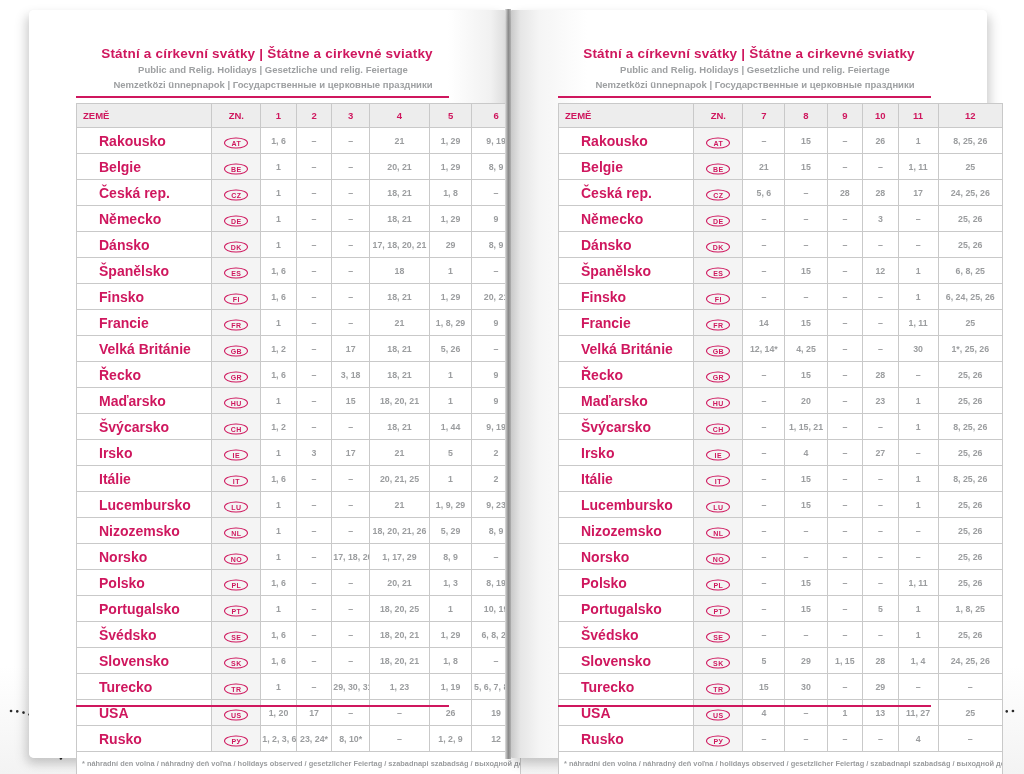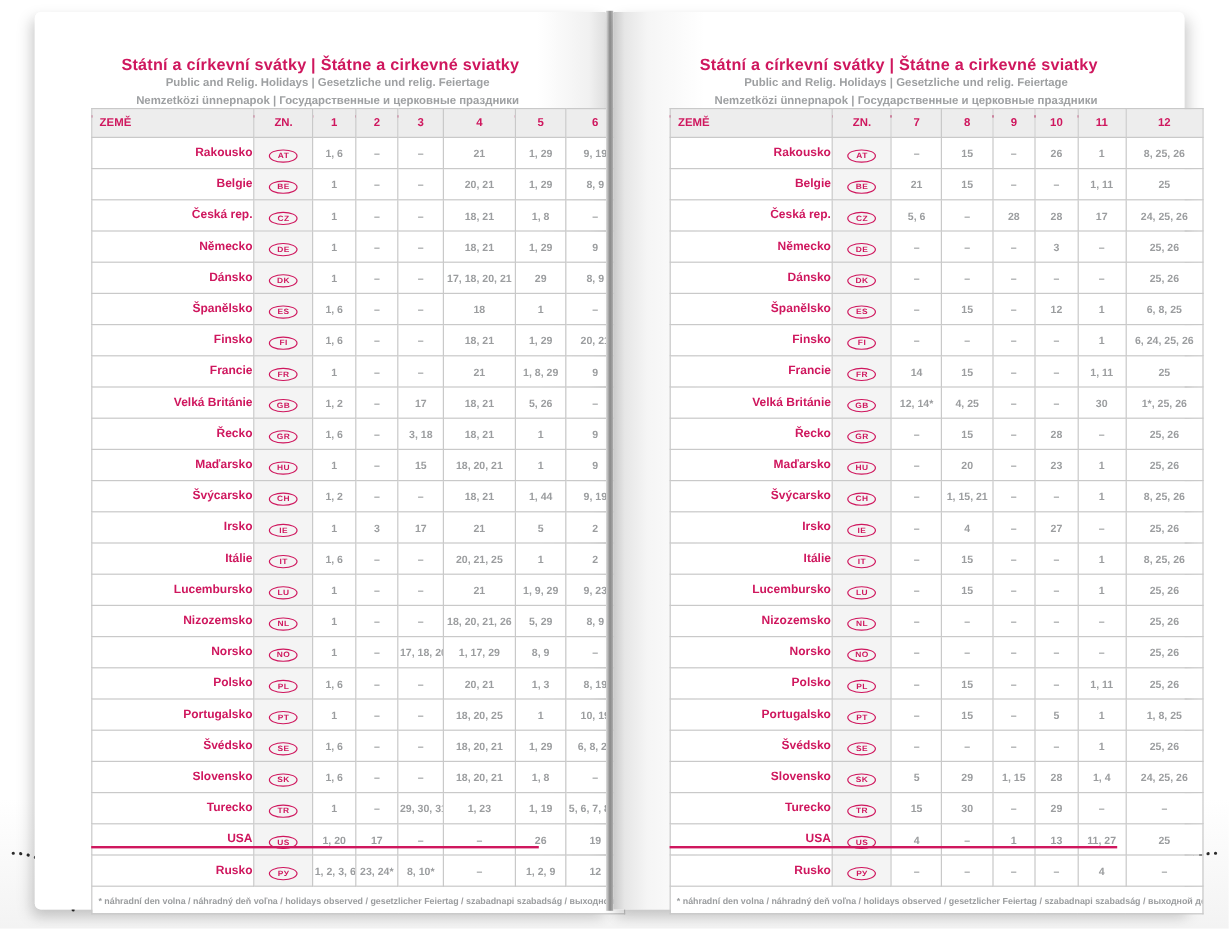--- a/index.html
+++ b/index.html
@@ -32,35 +32,35 @@
   }
   .page-sub {
     margin:3px 0 0 0; font-size:9.5px; color:#9ea0a2; line-height:1.3; font-weight:bold;padding-left:12px;
   }
   .rule {
     position:absolute; left:47px; width:373px; height:2px; background:var(--accent);
   }
   .rule-top { top:86px; }
   .rule-bottom { top:695px; }
   table.hol {
-    position:absolute; top:80px; left:47px; width:445px;
+    position:absolute; top:93px; left:47px; width:445px;
     border-collapse:collapse; table-layout:fixed;
   }
   table.hol th, table.hol td {
     border:1px solid #c9c9c9; vertical-align:middle; overflow:hidden; white-space:nowrap;
   }
   table.hol th {
     height:23px; background:#ededed; color:var(--accent);
     font-size:9.5px; font-weight:bold; text-align:center; padding:0 2px;
   }
   table.hol th.c-country { text-align:left; padding-left:6px; }
   table.hol td { height:23px; }
   td.country {
-    color:var(--accent); font-weight:bold; font-size:10px; text-align:right;
-    padding-left:6px; background:#ffffff;
+    color:var(--accent); font-weight:bold; font-size:14px; text-align:left;
+    padding-left:22px; background:#ffffff;
   }
   td.zn { text-align:center; background:#f4f4f4; }
   .badge {
     display:inline-block; min-width:15px; padding:1.5px 3.5px 1px 3.5px;
     border:1px solid var(--accent); border-radius:50%;
     color:var(--accent); font-size:7px; font-weight:bold; letter-spacing:0.4px;
     line-height:1.1; transform:scaleY(0.92);
   }
   td.num { text-align:center; color:#9b9d9f; font-size:8.8px; font-weight:bold; background:#ffffff; }
   tfoot td.footnote {

